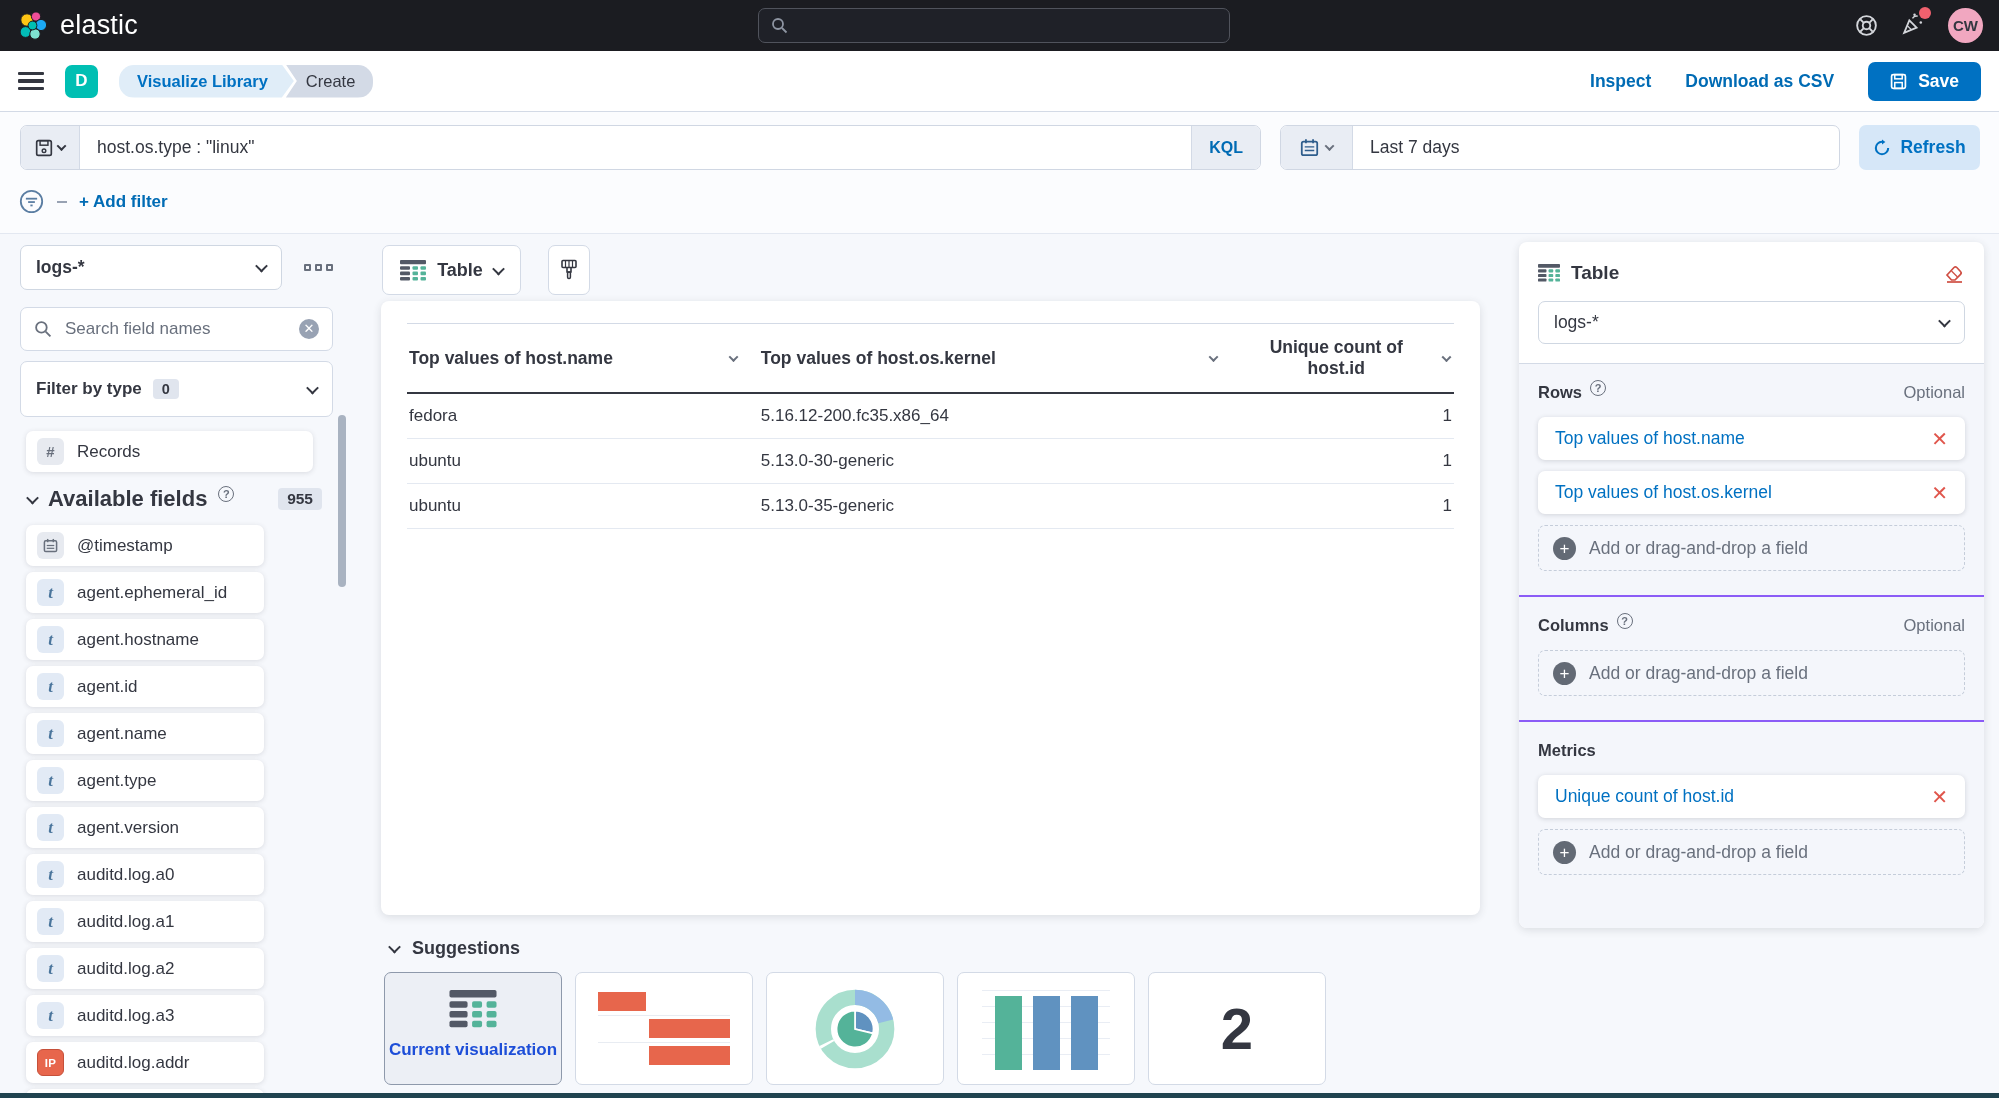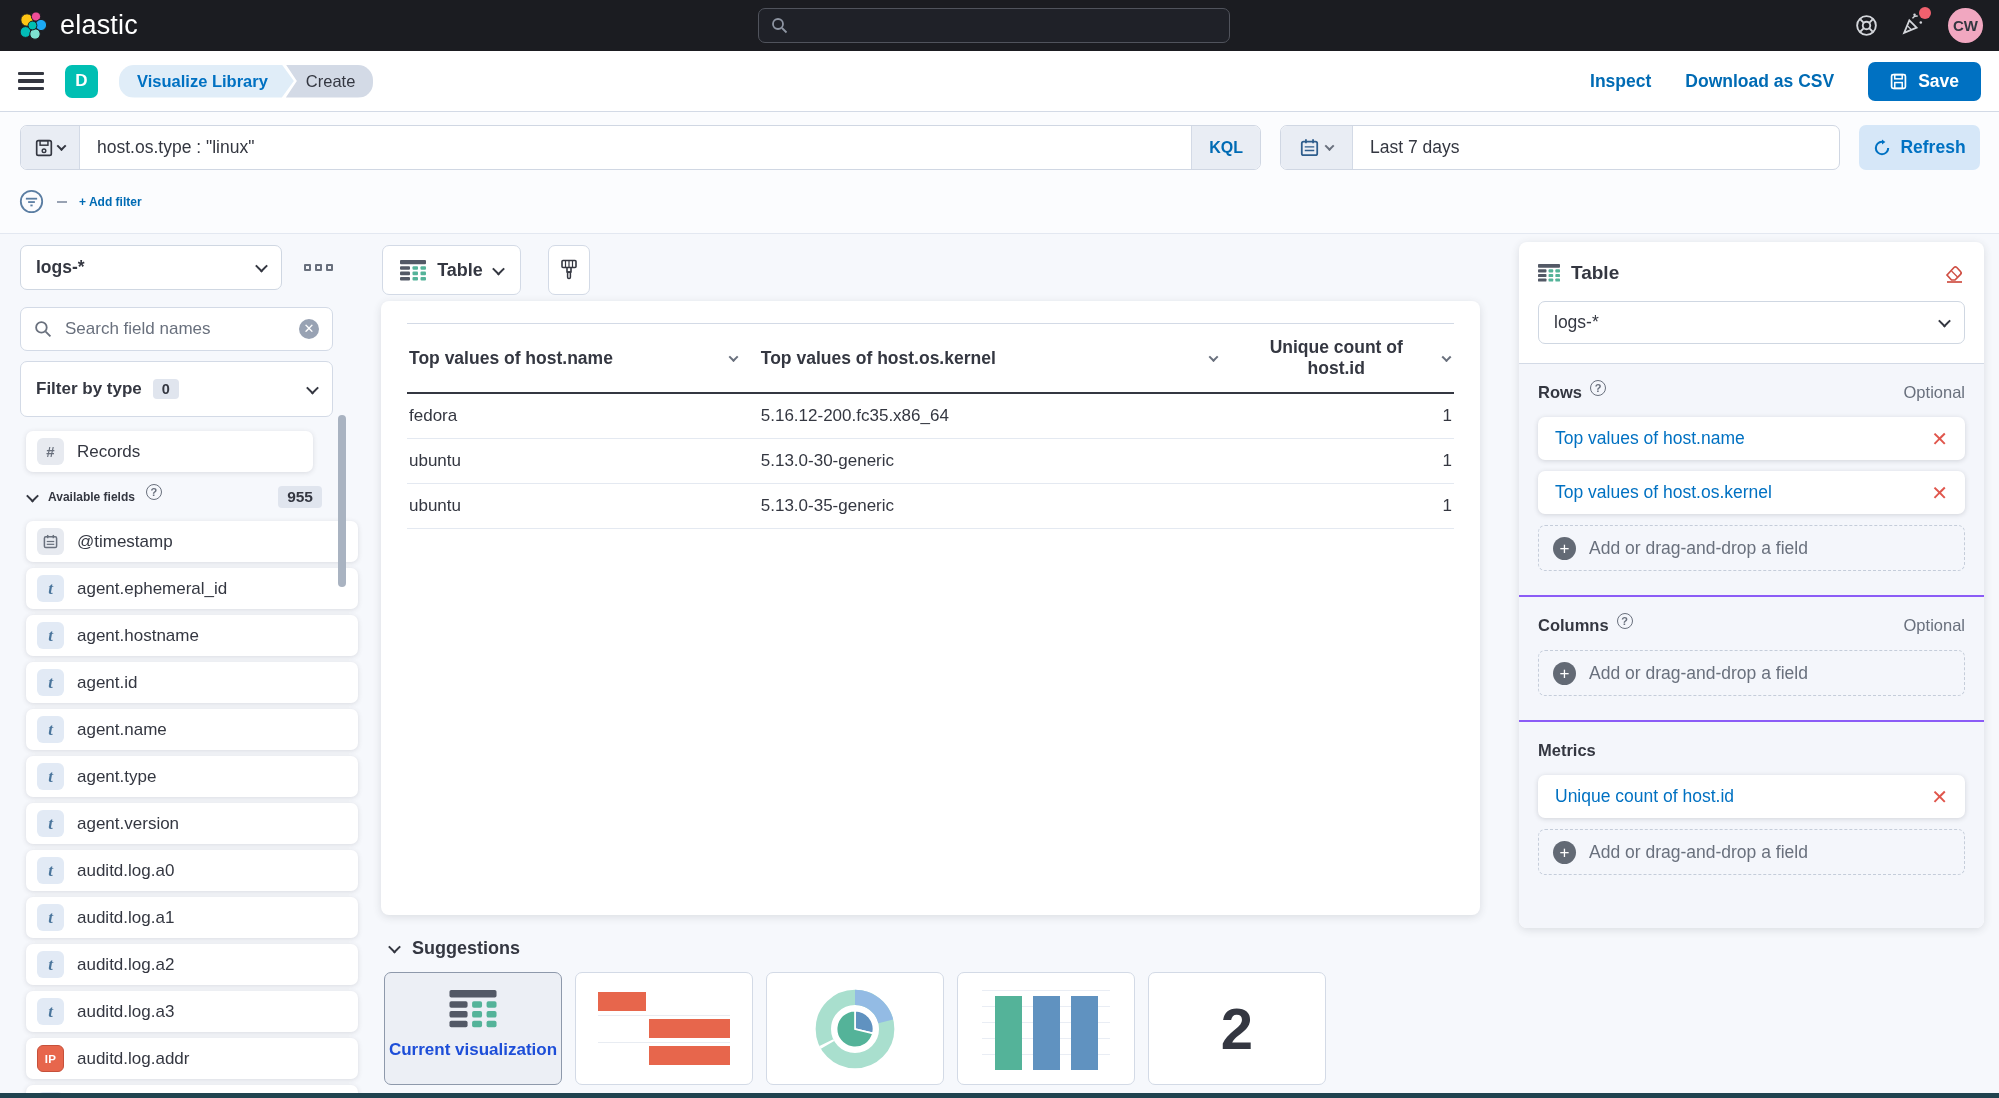--- a/index.html
+++ b/index.html
@@ -36,38 +36,38 @@
   .query-input { position:absolute; left:20px; top:13px; width:1241px; height:45px; background:#fff; border:1px solid #d0d7e3; border-radius:7px; display:flex; align-items:stretch; overflow:hidden; }
   .q-prepend { width:59px; background:#e9edf4; border-right:1px solid #d3dae6; display:flex; align-items:center; justify-content:center; gap:5px; cursor:pointer; }
   .q-text { flex:1; border:none; outline:none; padding:0 17px; font-size:17.5px; color:#343741; font-family:"Liberation Sans",sans-serif; background:transparent; }
   .q-append { background:#e9edf4; border-left:1px solid #d3dae6; display:flex; align-items:center; padding:0 17px; color:#006bb4; font-weight:700; font-size:16px; cursor:pointer; }
   .datepicker { position:absolute; left:1280px; top:13px; width:560px; height:45px; background:#fff; border:1px solid #d0d7e3; border-radius:7px; display:flex; align-items:stretch; overflow:hidden; }
   .dp-prepend { width:72px; background:#e9edf4; border-right:1px solid #d3dae6; display:flex; align-items:center; justify-content:center; gap:7px; cursor:pointer; }
   .dp-text { display:flex; align-items:center; padding:0 17px; font-size:17.5px; color:#343741; }
   .refresh-btn { position:absolute; left:1859px; top:13px; width:121px; height:45px; background:#d6e7f8; color:#0071c2; border:none; border-radius:7px; font-weight:600; font-size:17.5px; display:flex; align-items:center; justify-content:center; gap:9px; cursor:pointer; font-family:"Liberation Sans",sans-serif; }
   .filter-row { position:absolute; left:18px; top:76px; display:flex; align-items:center; gap:8px; }
   .filter-dash { width:10px; height:2px; background:#98a2b3; margin:0 4px; }
-  .add-filter { color:#006bb4; font-size:12px; font-weight:600; cursor:pointer; }
+  .add-filter { color:#006bb4; font-size:17px; font-weight:600; cursor:pointer; }
 
   
   .sidebar { position:absolute; left:20px; top:245px; width:322px; }
   .idx-row { display:flex; align-items:center; gap:16px; margin-bottom:17px; }
   .idx-select { width:262px; height:45px; background:#fff; border:1px solid #cfd7e2; border-radius:7px; display:flex; align-items:center; justify-content:space-between; padding:0 15px; font-weight:700; font-size:17.5px; cursor:pointer; }
   .dots-btn { display:flex; gap:4px; cursor:pointer; padding:6px; }
   .dots-btn span { width:7px; height:7px; border:2px solid #69707d; border-radius:1px; }
   .field-search { width:313px; height:44px; background:#fff; border:1px solid #d3dae6; border-radius:7px; display:flex; align-items:center; gap:11px; padding:0 13px; margin-bottom:10px; }
   .field-search input { border:none; outline:none; flex:1; font-size:17px; color:#343741; font-family:"Liberation Sans",sans-serif; background:transparent; }
   .field-search input::placeholder { color:#69707d; }
   .clear-btn { width:20px; height:20px; border-radius:50%; background:#98a2b3; color:#fff; font-size:13px; line-height:20px; text-align:center; cursor:pointer; flex:0 0 auto; }
   .filter-type { width:313px; height:56px; background:#fff; border:1px solid #d3dae6; border-radius:7px; display:flex; align-items:center; gap:11px; padding:8px 15px; font-weight:600; font-size:17px; margin-bottom:14px; cursor:pointer; }
   .count-badge { background:#e0e5ee; border-radius:4px; padding:2px 9px; font-weight:700; font-size:14.5px; color:#343741; }
   .filter-type .chev { margin-left:auto; }
-  .field-pill { width:332px; height:41px; background:#fff; border-radius:7px; box-shadow:0 1px 5px rgba(52,55,65,.15); display:flex; align-items:center; gap:13px; padding:0 11px; margin:0 0 6px 6px; font-size:17px; cursor:pointer; }
+  .field-pill { width:238px; height:41px; background:#fff; border-radius:7px; box-shadow:0 1px 5px rgba(52,55,65,.15); display:flex; align-items:center; gap:13px; padding:0 11px; margin:0 0 6px 6px; font-size:17px; cursor:pointer; }
   .fields-header { display:flex; align-items:center; gap:11px; margin:14px 6px 13px 8px; }
-  .fields-header .fh-label { font-weight:700; font-size:12px; }
+  .fields-header .fh-label { font-weight:700; font-size:22px; }
   .fields-header .count-badge { margin-left:auto; margin-right:14px; font-size:15.5px; }
   .type-badge { width:27px; height:27px; border-radius:6px; display:flex; align-items:center; justify-content:center; flex:0 0 auto; }
   .tb-t { background:#e2eaf5; color:#4a759c; font-style:italic; font-family:"Liberation Serif",serif; font-weight:700; font-size:17px; }
   .tb-gray { background:#e7eaf0; color:#69707d; font-weight:700; font-size:15px; }
   .tb-ip { background:#e7664c; color:#fff; font-weight:700; font-size:11.5px; border:1.5px solid #c6503a; letter-spacing:.3px; }
   .sb-thumb { position:absolute; right:-4px; top:170px; width:8px; height:172px; background:#a9b3c1; border-radius:4px; }
 
   
   .chev { display:inline-block; width:9px; height:9px; border-right:2.4px solid #343741; border-bottom:2.4px solid #343741; transform:rotate(45deg) translate(-1px,-1px); }
   .chev--gray { border-color:#69707d; }

